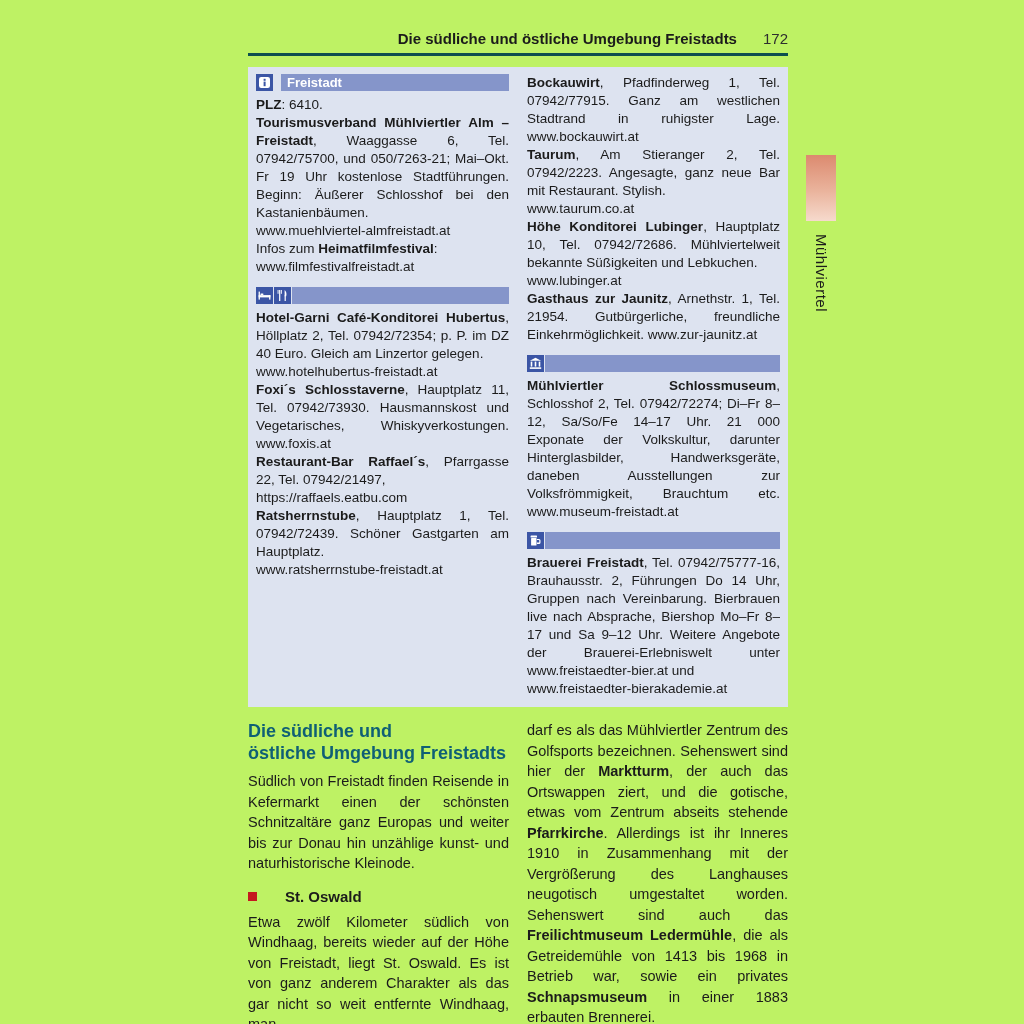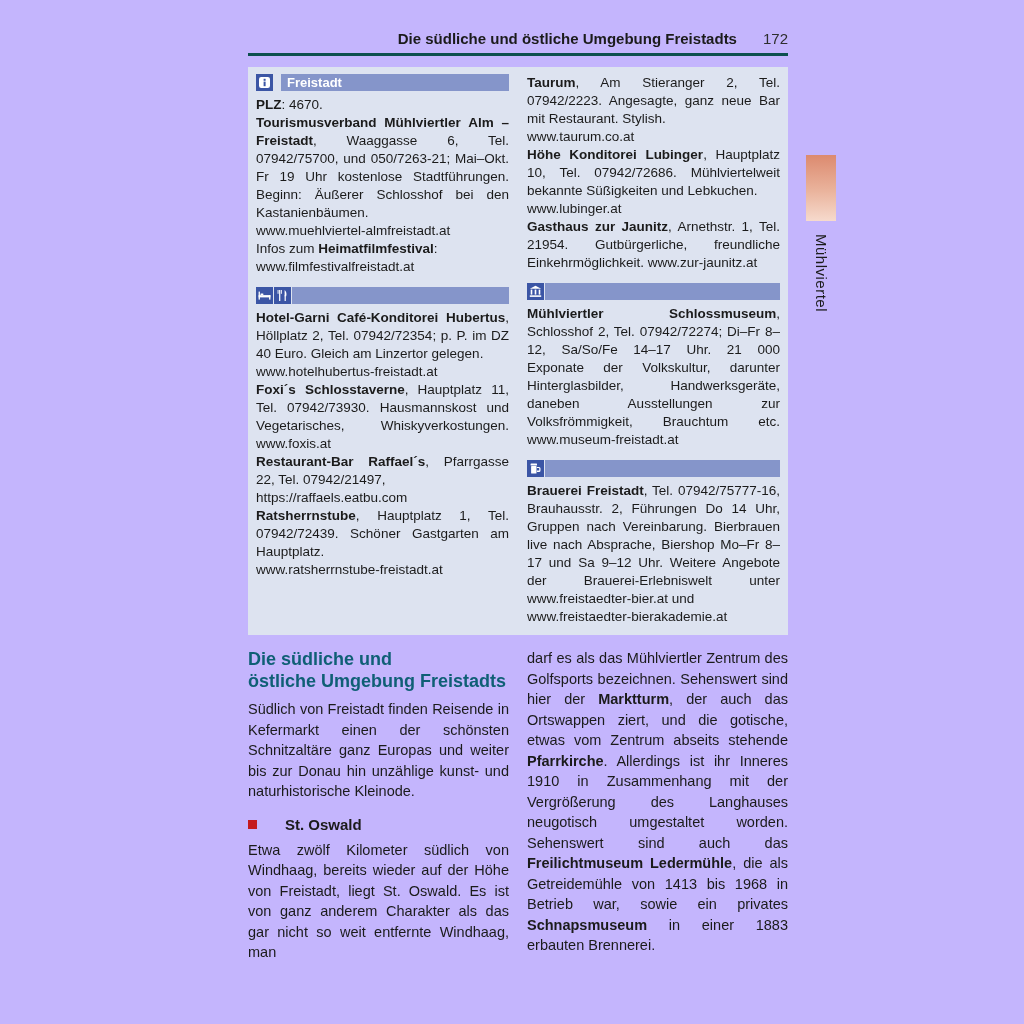--- a/index.html
+++ b/index.html
@@ -1,19 +1,19 @@
 <!DOCTYPE html>
 <html lang="de"><head>
 <meta charset="utf-8">
 <style>
   * { box-sizing: border-box; }
   html,body { margin:0; padding:0; }
   body { font-family:"Liberation Sans", sans-serif; background:#ffffff; }
 
-  .sheet { position:relative; width:1024px; height:1024px; background:#c4b5fd; overflow:hidden; }
+  .sheet { position:relative; width:1024px; height:1024px; background:#bef264; overflow:hidden; }
   .content { position:absolute; left:248px; top:30px; width:540px; }
 
   .header { display:flex; justify-content:flex-end; align-items:baseline; gap:26px; font-size:15px; padding-bottom:6px; }
   .htitle { font-weight:bold; color:#1b1b1b; }
   .hnum { color:#2e2e2e; }
   .rule { height:3px; background:#0d4f4e; }
 
   .infobox { margin-top:11px; background:#dde3f0; padding:7px 8px 9px; display:flex; gap:18px; }
   .icol { width:253px; }
 
@@ -57,21 +57,21 @@
         <div class="bar">
           <span class="sq">
             <svg width="13" height="13" viewBox="0 0 13 13">
                 <rect x="1" y="1" width="11" height="11" rx="2.2" fill="#ffffff"></rect>
                 <rect x="5.6" y="2.8" width="2" height="2" fill="#3b55a5"></rect>
                 <rect x="5.6" y="5.6" width="2" height="4.6" fill="#3b55a5"></rect>
               </svg>
           </span>
           <span class="barfill withlabel">Freistadt</span>
         </div>
-        <p class="entry"><span class="b">PLZ</span><span>: 4670.</span></p>
+        <p class="entry"><span class="b">PLZ</span><span>: 6410.</span></p>
         <p class="entry"><span class="b">Tourismusverband Mühlviertler Alm – Freistadt</span><span>, Waaggasse 6, Tel. 07942/75700, und 050/7263-21; Mai–Okt. Fr 19 Uhr kostenlose Stadtführungen. Beginn: Äußerer Schlosshof bei den Kastanienbäumen.</span><br><span>www.muehlviertel-almfreistadt.at</span><br><span>Infos zum </span><span class="b">Heimatfilmfestival</span><span>:</span><br><span>www.filmfestivalfreistadt.at</span></p>
 
         <div class="bar">
           <span class="sq">
             <svg width="13" height="13" viewBox="0 0 13 13" fill="#ffffff">
                 <rect x="0.6" y="2.6" width="1.3" height="8"></rect>
                 <rect x="0.6" y="6.1" width="11.8" height="2.3"></rect>
                 <rect x="2.4" y="4.4" width="3.1" height="1.5" rx="0.7"></rect>
                 <rect x="11.1" y="6.1" width="1.3" height="4.5"></rect>
               </svg>
@@ -87,20 +87,21 @@
           </span>
           <span class="barfill"></span>
         </div>
         <p class="entry"><span class="b">Hotel-Garni Café-Konditorei Hubertus</span><span>, Höllplatz 2, Tel. 07942/72354; p. P. im DZ 40 Euro. Gleich am Linzertor gelegen.</span><br><span>www.hotelhubertus-freistadt.at</span></p>
         <p class="entry"><span class="b">Foxi´s Schlosstaverne</span><span>, Hauptplatz 11, Tel. 07942/73930. Hausmannskost und Vegetarisches, Whiskyverkostungen. www.foxis.at</span></p>
         <p class="entry"><span class="b">Restaurant-Bar Raffael´s</span><span>, Pfarrgasse 22, Tel. 07942/21497,</span><br><span>https://raffaels.eatbu.com</span></p>
         <p class="entry"><span class="b">Ratsherrnstube</span><span>, Hauptplatz 1, Tel. 07942/72439. Schöner Gastgarten am Hauptplatz.</span><br><span>www.ratsherrnstube-freistadt.at</span></p>
       </div>
 
       <div class="icol">
+        <p class="entry"><span class="b">Bockauwirt</span><span>, Pfadfinderweg 1, Tel. 07942/77915. Ganz am westlichen Stadtrand in ruhigster Lage. www.bockauwirt.at</span></p>
         <p class="entry"><span class="b">Taurum</span><span>, Am Stieranger 2, Tel. 07942/2223. Angesagte, ganz neue Bar mit Restaurant. Stylish.</span><br><span>www.taurum.co.at</span></p>
         <p class="entry"><span class="b">Höhe Konditorei Lubinger</span><span>, Hauptplatz 10, Tel. 07942/72686. Mühlviertelweit bekannte Süßigkeiten und Lebkuchen.</span><br><span>www.lubinger.at</span></p>
         <p class="entry"><span class="b">Gasthaus zur Jaunitz</span><span>, Arnethstr. 1, Tel. 21954. Gutbürgerliche, freundliche Einkehrmöglichkeit. www.zur-jaunitz.at</span></p>
 
         <div class="bar">
           <span class="sq">
             <svg width="13" height="13" viewBox="0 0 13 13" fill="#ffffff">
                 <polygon points="6.5,0.8 12.2,3.8 0.8,3.8"></polygon>
                 <rect x="1.7" y="4.6" width="1.6" height="5"></rect>
                 <rect x="5.7" y="4.6" width="1.6" height="5"></rect>

